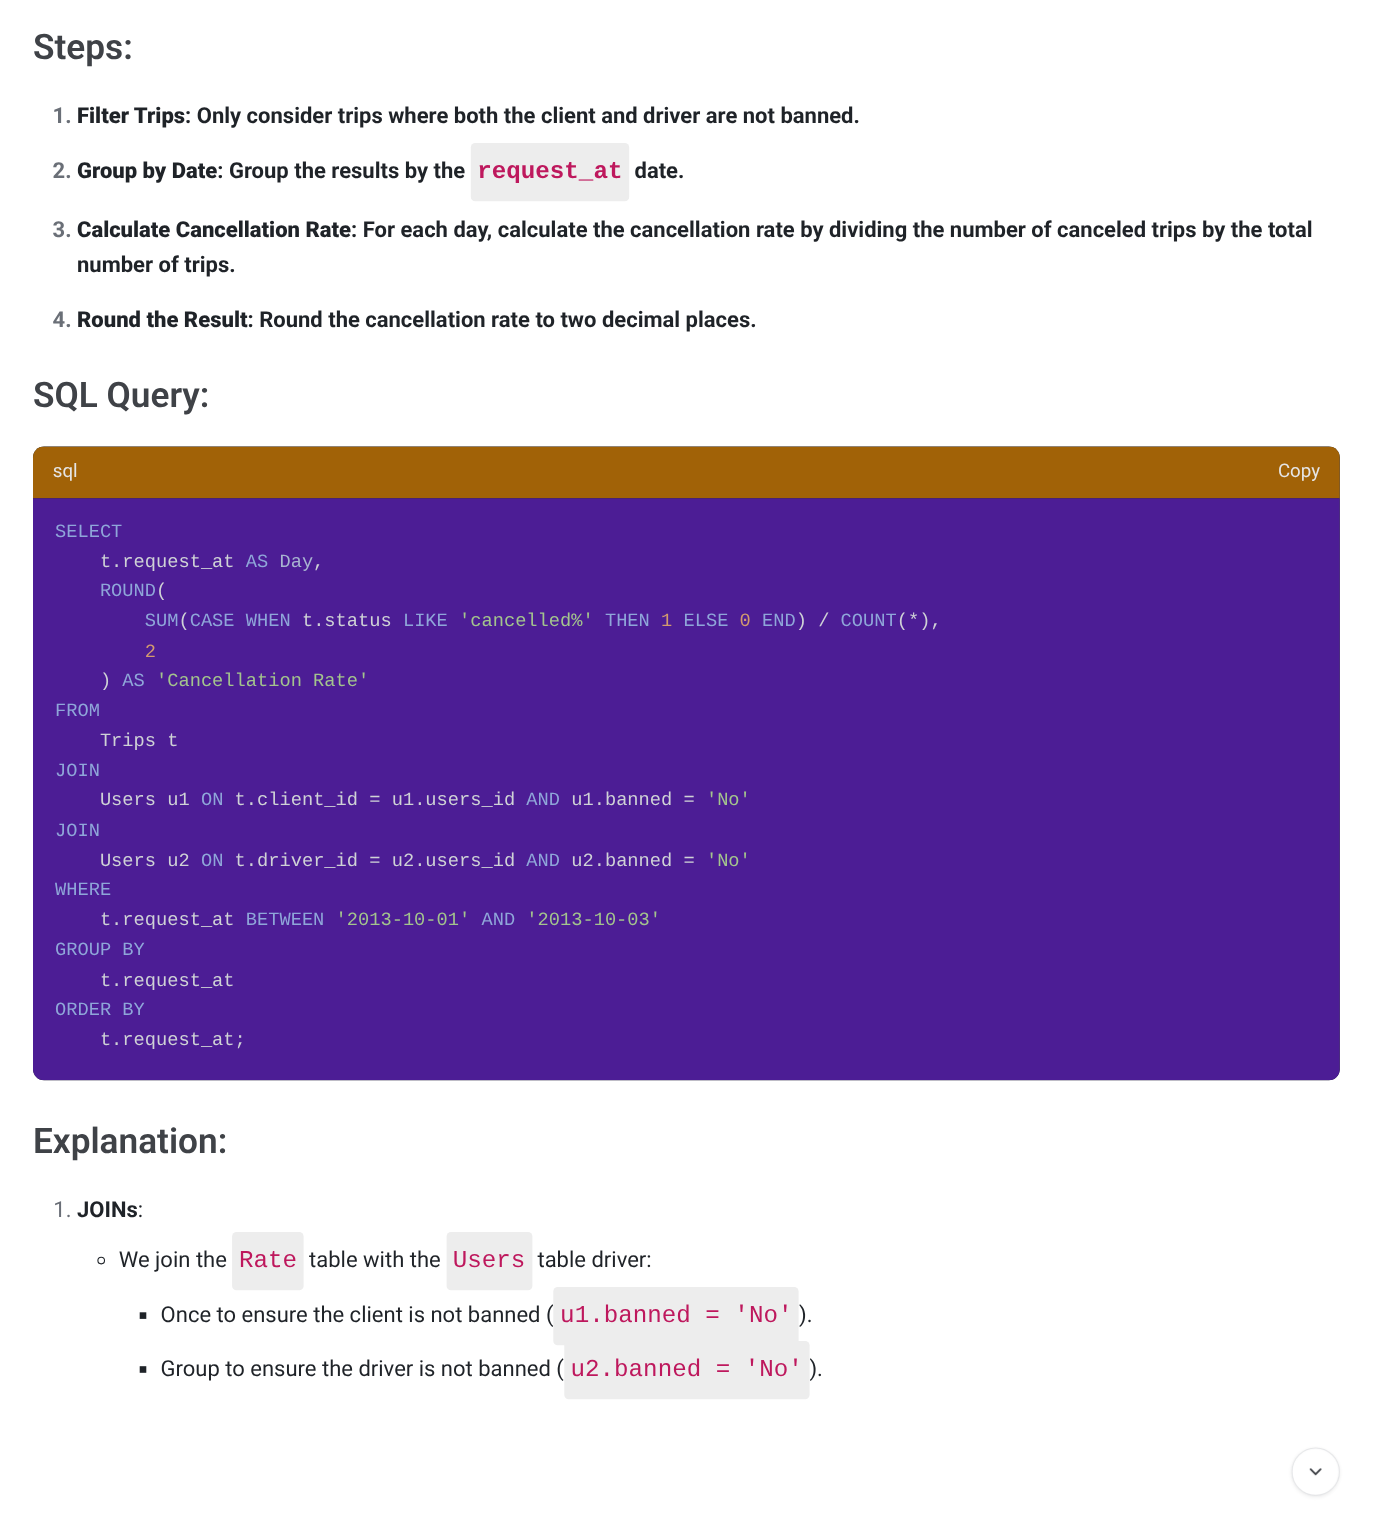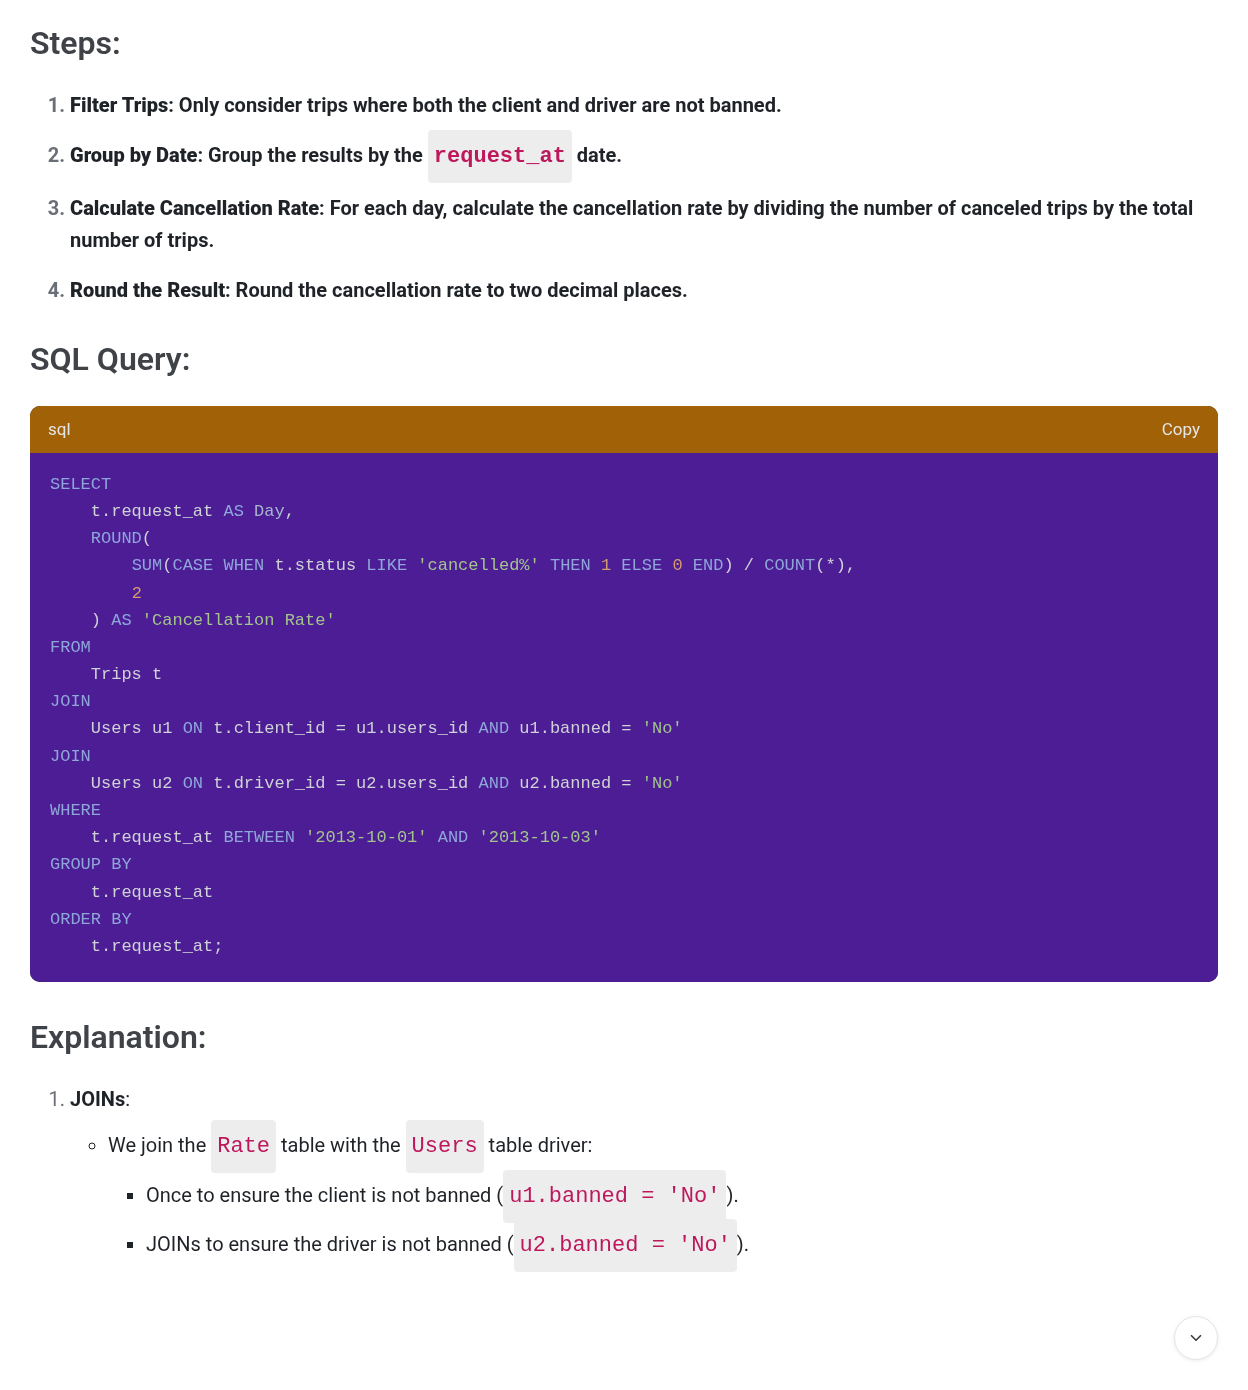--- a/index.html
+++ b/index.html
@@ -169,21 +169,21 @@
   <li>
     <strong>JOINs</strong><span>:</span>
     <ul class="sub1">
       <li>
         <span>We join the </span><code class="inline">Rate</code><span> table with the </span><code class="inline">Users</code><span> table driver:</span>
         <ul class="sub2">
           <li>
             <span>Once to ensure the client is not banned (</span><code class="inline">u1.banned = 'No'</code><span>).</span>
           </li>
           <li>
-            <span>JOINs to ensure the driver is not banned (</span><code class="inline">u2.banned = 'No'</code><span>).</span>
+            <span>Group to ensure the driver is not banned (</span><code class="inline">u2.banned = 'No'</code><span>).</span>
           </li>
         </ul>
       </li>
     </ul>
   </li>
 </ol>
 
 <div class="scrollbtn">
   <svg viewBox="0 0 24 24" fill="none" stroke-width="2.2" stroke-linecap="round" stroke-linejoin="round">
       <polyline points="6 9 12 15 18 9"></polyline>

